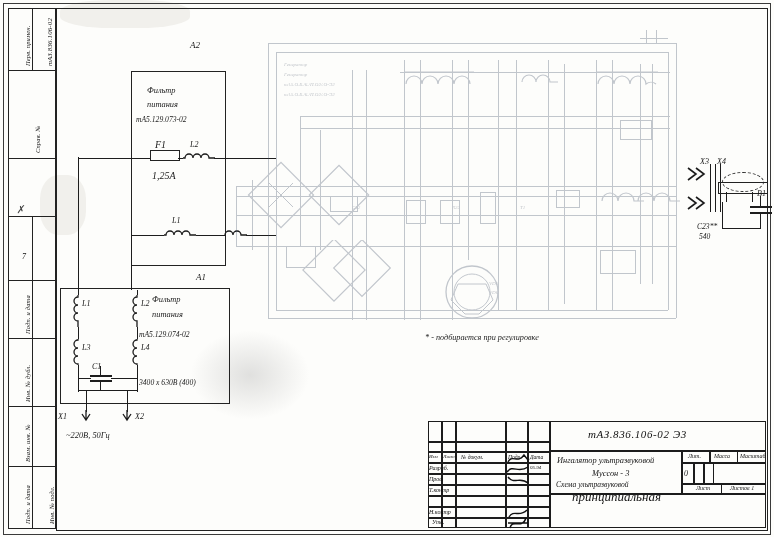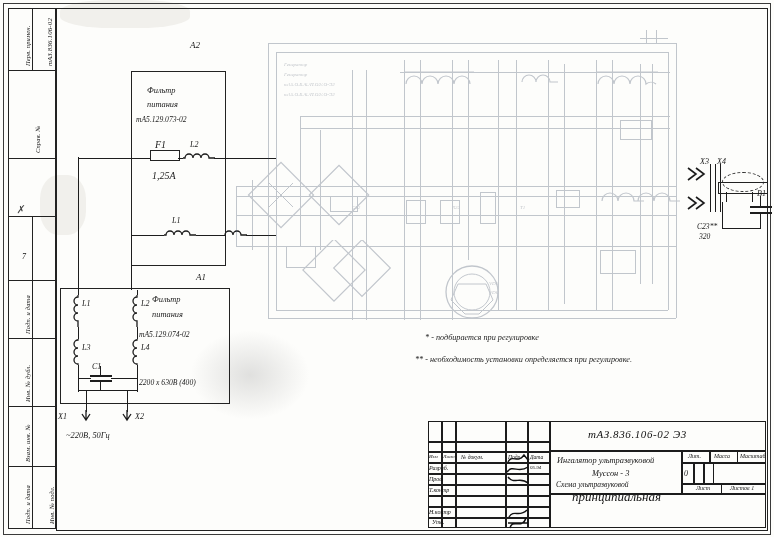--- a/index.html
+++ b/index.html
@@ -158,21 +158,21 @@
     <svg class="coil" style="left:125px;top:338px;" width="13" height="28">
       <path d="M12 1 V2 A4 4 0 0 0 12 10 A4 4 0 0 0 12 18 A4 4 0 0 0 12 26 V27" fill="none" stroke="#1b1b1b" stroke-width="1.3"></path>
     </svg>
     <div class="lbl hw" style="left:141px;top:343px;font-size:8px;">L4</div>
 
     <div class="lbl hw" style="left:92px;top:362px;font-size:8px;">C1</div>
     <div class="wire h" style="left:90px;top:375px;width:22px;height:1.6px;"></div>
     <div class="wire h" style="left:90px;top:380px;width:22px;height:1.6px;"></div>
     <div class="wire v" style="left:100px;top:366px;height:9px;"></div>
     <div class="wire v" style="left:100px;top:381px;height:9px;"></div>
-    <div class="lbl hw" style="left:139px;top:378px;font-size:7.6px;">2200 х 630В (400)</div>
+    <div class="lbl hw" style="left:139px;top:378px;font-size:7.6px;">3400 х 630В (400)</div>
 
     <div class="wire v" style="left:78px;top:290px;height:5px;"></div>
     <div class="wire v" style="left:78px;top:327px;height:12px;"></div>
     <div class="wire v" style="left:78px;top:365px;height:27px;"></div>
     <div class="wire v" style="left:137px;top:290px;height:5px;"></div>
     <div class="wire v" style="left:137px;top:327px;height:12px;"></div>
     <div class="wire v" style="left:137px;top:365px;height:27px;"></div>
     <div class="wire h" style="left:78px;top:390px;width:60px;"></div>
     <div class="wire h" style="left:78px;top:377.5px;width:13px;"></div>
     <div class="wire h" style="left:111px;top:377.5px;width:27px;"></div>
@@ -315,25 +315,24 @@
     <div class="lbl hw" style="left:757px;top:189px;font-size:8px;">B1</div>
 
     <div class="wire h" style="left:750px;top:206px;width:22px;height:1.6px;"></div>
     <div class="wire h" style="left:750px;top:212px;width:22px;height:1.6px;"></div>
     <div class="wire v" style="left:760px;top:196px;height:10px;"></div>
     <div class="wire v" style="left:760px;top:213px;height:16px;"></div>
     <div class="wire h" style="left:722px;top:228px;width:39px;"></div>
     <div class="wire v" style="left:722px;top:202px;height:27px;"></div>
 
     <div class="lbl hw" style="left:697px;top:222px;font-size:7.6px;">С23**</div>
-    <div class="lbl hw" style="left:699px;top:232px;font-size:7.6px;">320</div>
+    <div class="lbl hw" style="left:699px;top:232px;font-size:7.6px;">540</div>
   </div>
 
   <div class="note" style="left:425px;top:333px;">*  - подбирается при регулировке</div>
-  <div class="note" style="left:415px;top:355px;">** - необходимость установки определяется при регулировке.</div>
 
   <div>
 
     <div class="tb" style="left:428px;top:421px;width:338px;height:107px;border-width:1.4px;"></div>
 
     <div class="tb" style="left:550px;top:421px;width:216px;height:30px;"></div>
     <div class="tbig" style="left:588px;top:428px;font-family:Liberation Serif, serif;">тАЗ.836.106-02 Э3</div>
 
     <div class="tb" style="left:428px;top:421px;width:122px;height:107px;"></div>
     <div class="tb" style="left:428px;top:421px;width:14px;height:107px;"></div>

